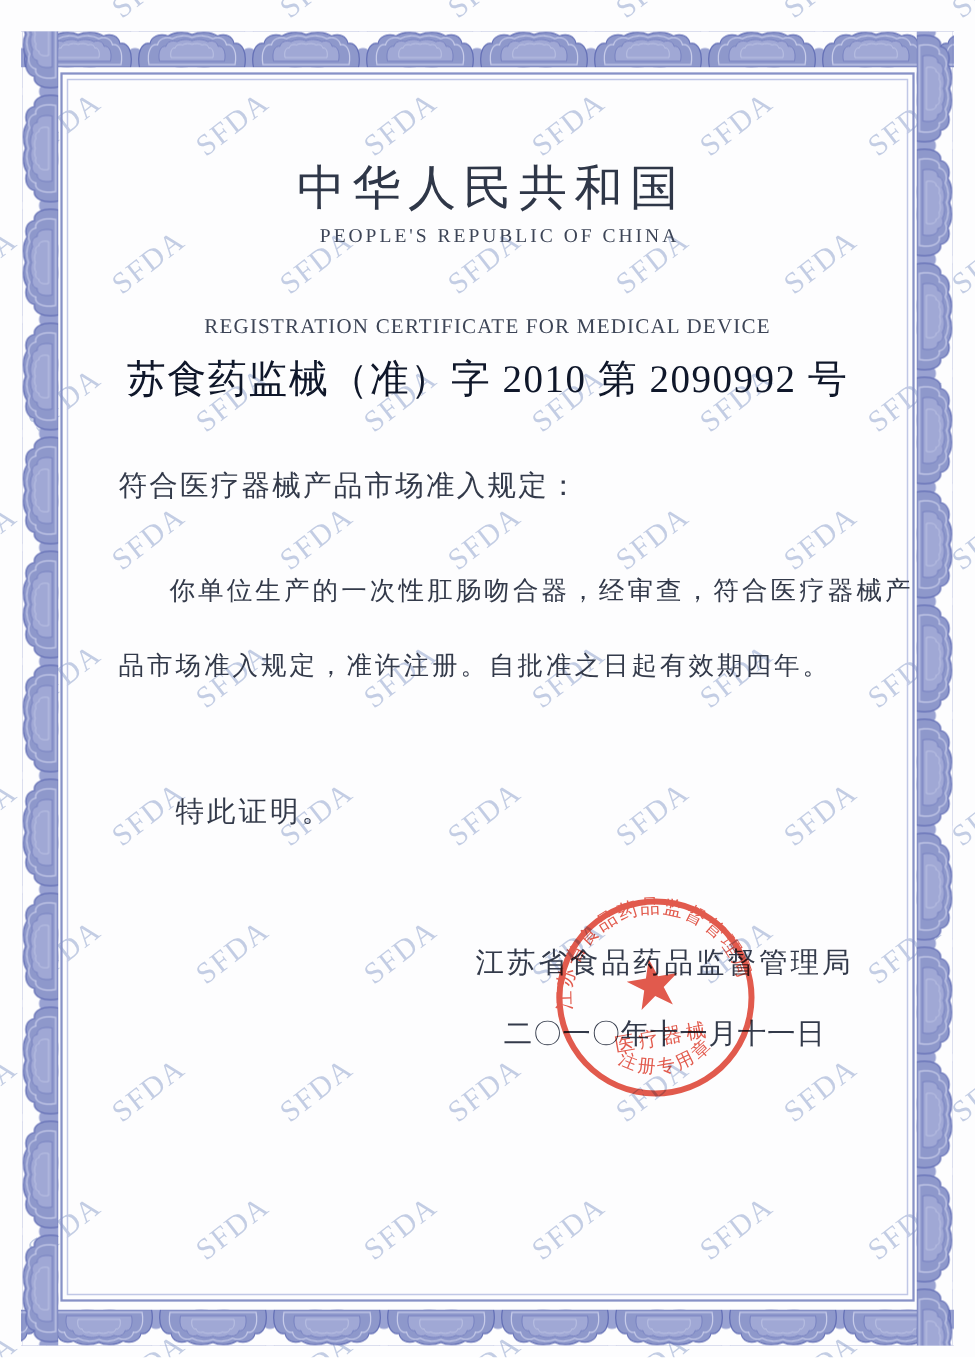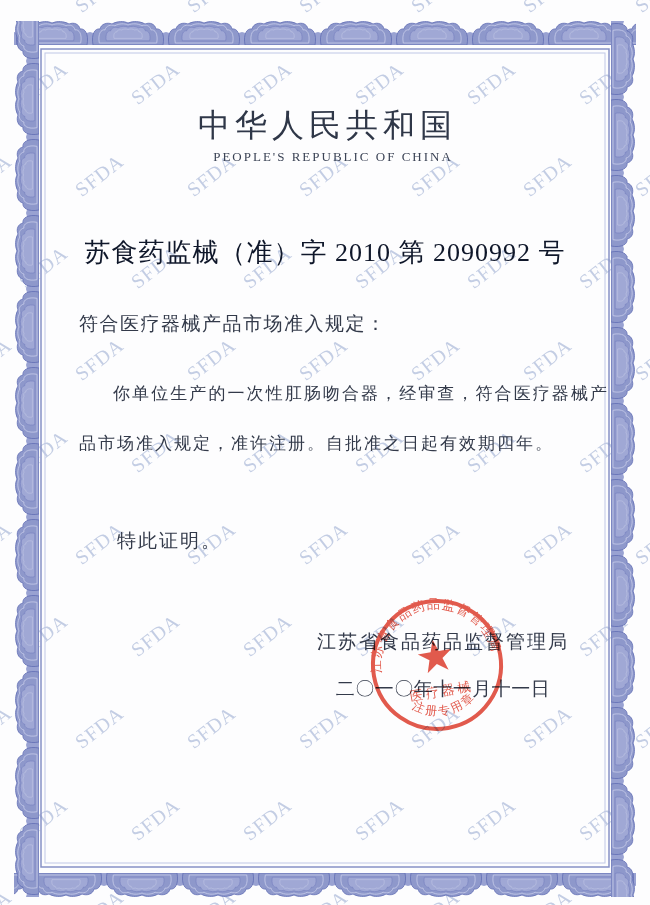--- a/index.html
+++ b/index.html
@@ -157,20 +157,21 @@
         <rect width="876" height="24" fill="url(#scallop)"></rect>
       </g>
 
     <rect x="41" y="49" width="568" height="818" fill="none" stroke="#8791c6" stroke-width="1.5"></rect>
     <rect x="45" y="53" width="560" height="810" fill="none" stroke="#c0c7e6" stroke-width="1"></rect>
   </svg>
 
   <div class="content">
     <div class="ctr country-cn">中华人民共和国</div>
     <div class="ctr country-en">PEOPLE'S REPUBLIC OF CHINA</div>
+    <div class="ctr title-en">REGISTRATION CERTIFICATE FOR MEDICAL DEVICE</div>
     <div class="ctr cert-no">苏食药监械（准）字 2010 第 2090992 号</div>
 
     <div class="addressee">符合医疗器械产品市场准入规定：</div>
     <p class="para">你单位生产的一次性肛肠吻合器，经审查，符合医疗器械产品市场准入规定，准许注册。自批准之日起有效期四年。</p>
     <p class="attest">特此证明。</p>
 
     <div class="sign-block">
       <div class="issuer">江苏省食品药品监督管理局</div>
       <div class="sign-date">二〇一〇年十一月十一日</div>
     </div>

